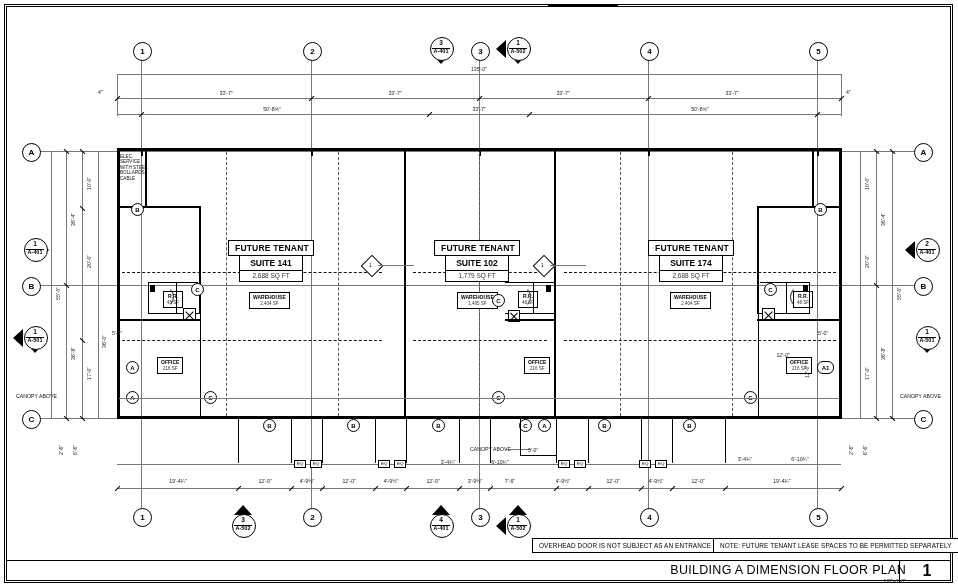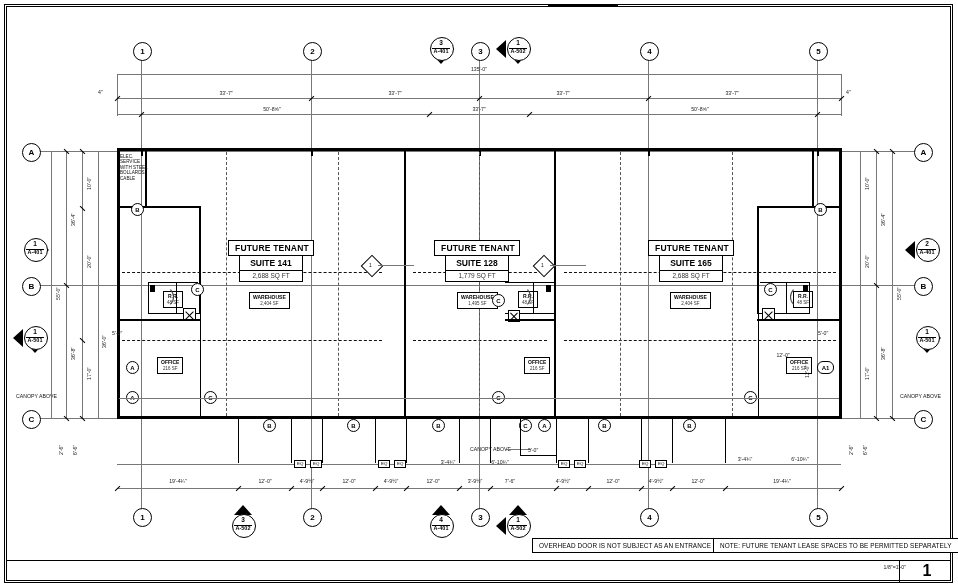--- a/index.html
+++ b/index.html
@@ -330,26 +330,26 @@
   <div class="v-cl" style="left:620px;top:152px;height:264px;"></div>
   <div class="v-cl" style="left:732px;top:152px;height:264px;"></div>
 
   <div class="tenant" style="left:228px;top:240px;width:86px;">
     <div class="hdr">FUTURE TENANT</div>
     <div class="suite">SUITE 141</div>
     <div class="sf">2,688 SQ FT</div>
   </div>
   <div class="tenant" style="left:434px;top:240px;width:86px;">
     <div class="hdr">FUTURE TENANT</div>
-    <div class="suite">SUITE 128</div>
+    <div class="suite">SUITE 102</div>
     <div class="sf">1,779 SQ FT</div>
   </div>
   <div class="tenant" style="left:648px;top:240px;width:86px;">
     <div class="hdr">FUTURE TENANT</div>
-    <div class="suite">SUITE 165</div>
+    <div class="suite">SUITE 174</div>
     <div class="sf">2,688 SQ FT</div>
   </div>
 
   <div class="rmlbl" style="left:249px;top:292px;">
     <div class="n">WAREHOUSE</div>
     <div class="a">2,404 SF</div>
   </div>
   <div class="rmlbl" style="left:457px;top:292px;">
     <div class="n">WAREHOUSE</div>
     <div class="a">1,495 SF</div>
@@ -558,18 +558,19 @@
   <div class="dimv" style="left:58px;top:455px;">2'-6"</div>
   <div class="dimv" style="left:72px;top:455px;">6'-6"</div>
   <div class="dimv" style="left:848px;top:455px;">2'-6"</div>
   <div class="dimv" style="left:862px;top:455px;">6'-6"</div>
 
   <div class="notebox" style="left:532px;top:538px;">OVERHEAD DOOR IS NOT SUBJECT AS AN ENTRANCE</div>
   <div class="notebox" style="left:713px;top:538px;">NOTE: FUTURE TENANT LEASE SPACES TO BE PERMITTED SEPARATELY</div>
 
   <div class="tb-line"></div>
   <div class="tb-title">
+    <div class="t">BUILDING A DIMENSION FLOOR PLAN</div>
     <div class="s">1/8"=1'-0"</div>
   </div>
   <div class="tb-vsep"></div>
   <div class="tb-num">1</div>
 
 </div>
 
 </body></html>

